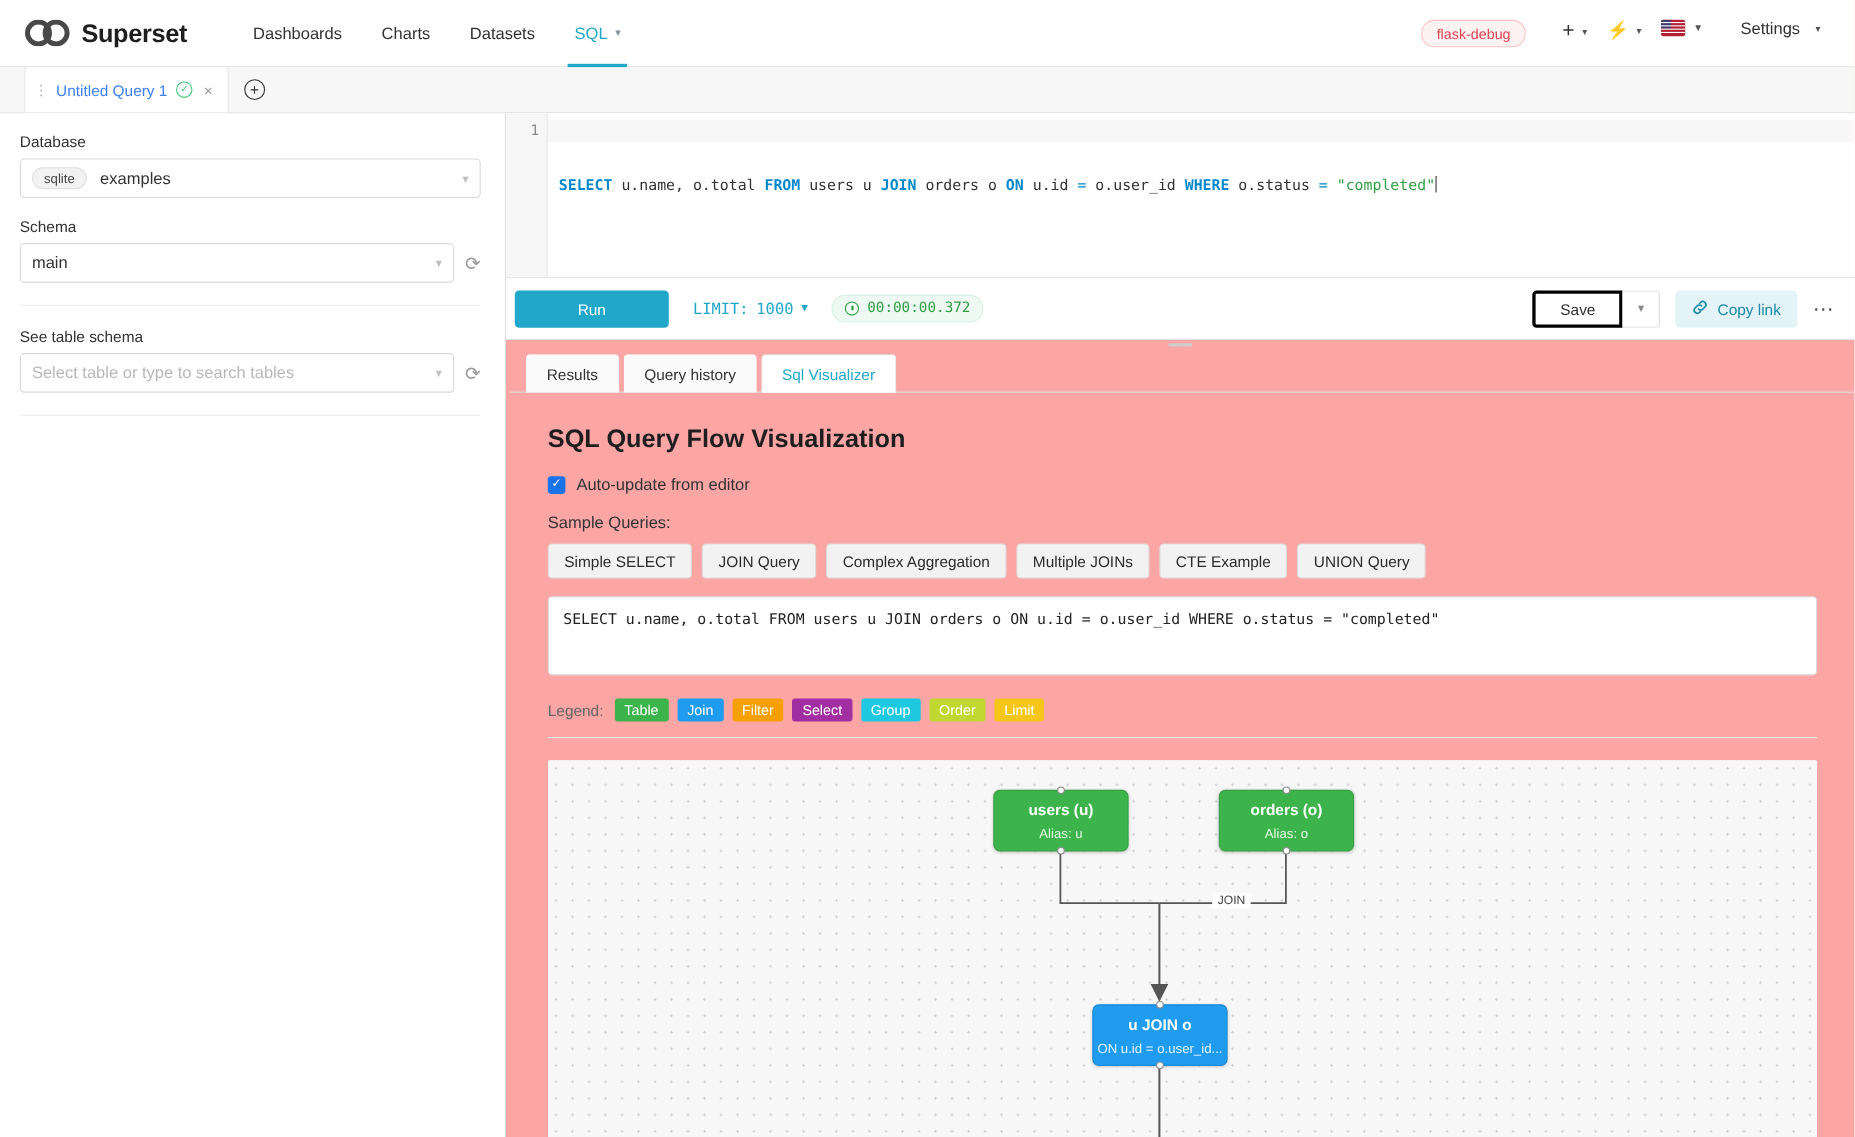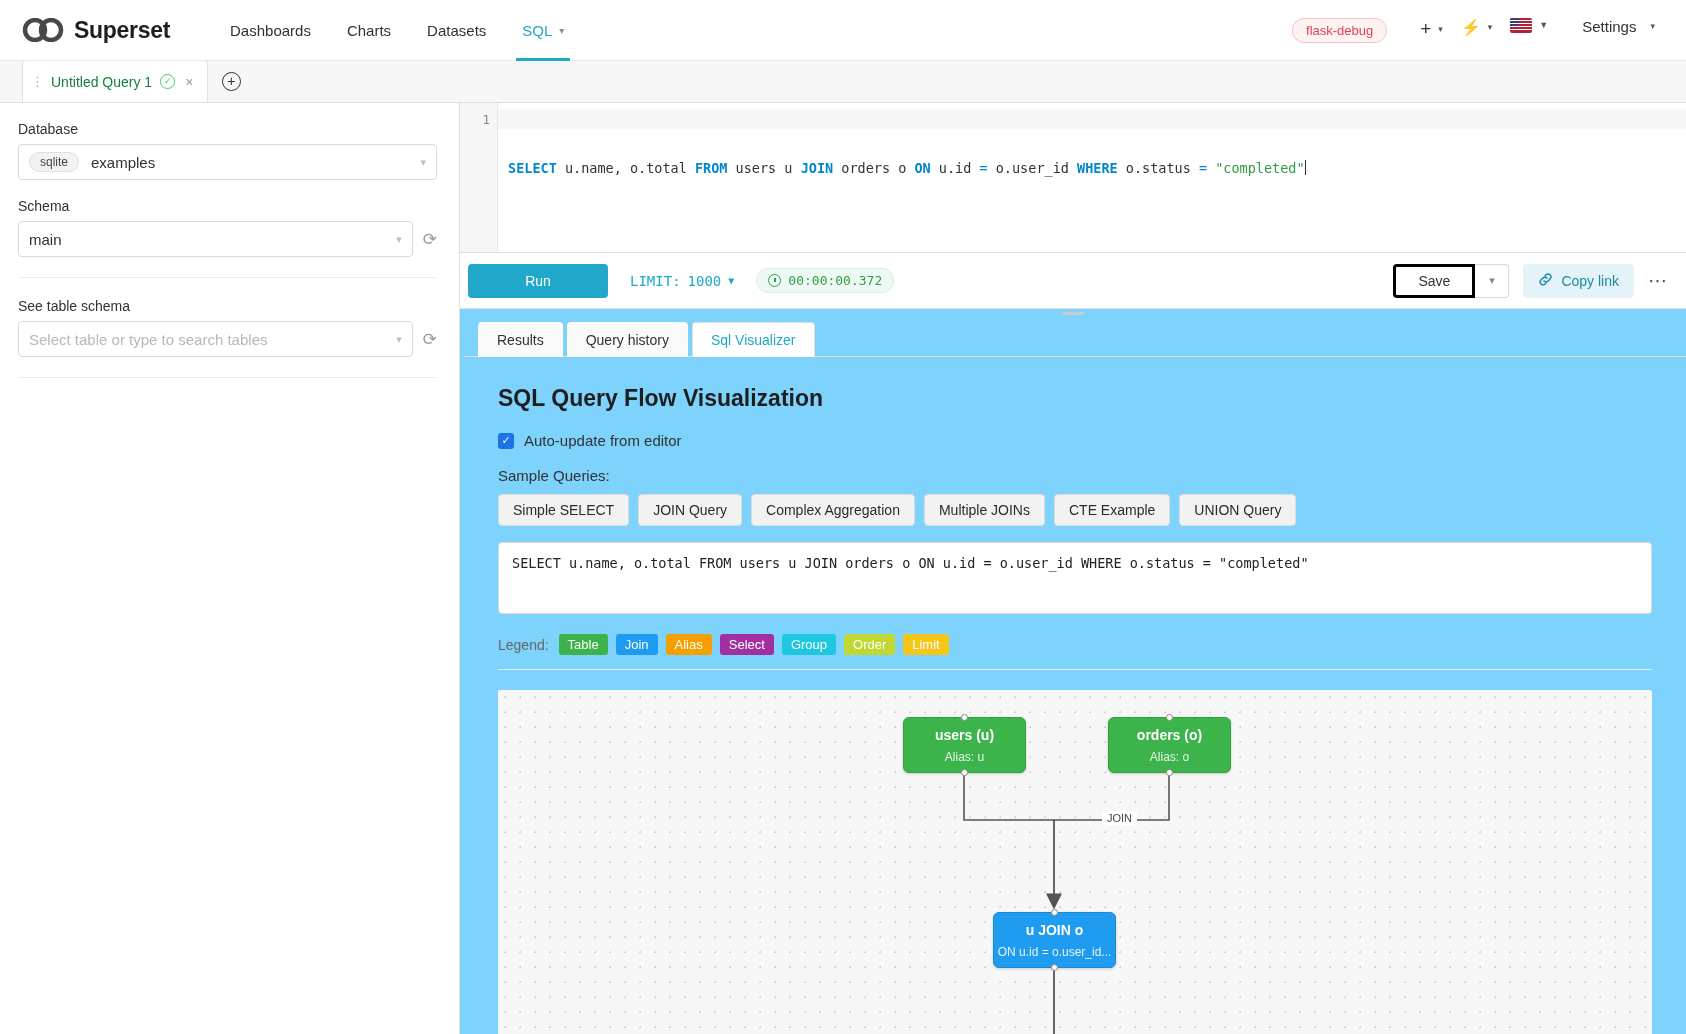--- a/index.html
+++ b/index.html
@@ -59,21 +59,21 @@
   .tabbar {
     height: 42px; background: #f7f7f7; border-bottom: 1px solid #e0e0e0;
     display: flex; align-items: flex-end; padding-left: 22px;
   }
   .qtab {
     height: 42px; background: #fff; border: 1px solid #e0e0e0; border-bottom: none;
     display: flex; align-items: center; gap: 8px; padding: 0 14px 0 8px;
     border-radius: 4px 4px 0 0; cursor: pointer;
   }
   .qtab-grip { color: #b0b0b0; font-size: 13px; letter-spacing: -1px; line-height: 8px; }
-  .qtab-title { font-size: 14px; color: #15803d; }
+  .qtab-title { font-size: 14px; color: #3b82f6; }
   .check-circle {
     width: 15px; height: 15px; border: 1.4px solid #44c77b; border-radius: 50%;
     display: flex; align-items: center; justify-content: center;
     color: #44c77b; font-size: 9px; line-height: 1;
   }
   .qtab-close { color: #999; font-size: 14px; margin-left: 2px; }
   .newtab {
     width: 46px; height: 42px; display: flex; align-items: center; justify-content: center;
     cursor: pointer;
   }
@@ -183,21 +183,21 @@
     color: #1a8aa8; height: 34px; padding: 0 15px; border-radius: 4px;
     font-size: 14px; margin-left: 14px; cursor: pointer;
   }
   .dots { color: #555; font-size: 19px; margin-left: 14px; cursor: pointer; letter-spacing:1px; }
   .drag-handle {
     position:absolute; left:50%; transform:translateX(-50%); bottom:-7px;
     width: 22px; height: 3px; background:#ccc; border-radius:2px;
   }
 
   
-  .southpane { flex: 1; overflow: hidden; background: #7dd3fc; padding-left: 4px; }
+  .southpane { flex: 1; overflow: hidden; background: #fca5a5; padding-left: 4px; }
   .tabs-row {
     display: flex; align-items: flex-end; gap: 4px; padding: 12px 0 0 14px;
     border-bottom: 1px solid #e0e0e0;
   }
   .rtab {
     padding: 9px 18px; font-size: 14px; color: #323232; cursor: pointer;
     border: 1px solid transparent; border-bottom: none; border-radius: 4px 4px 0 0;
     background: #fafafa; position: relative; top: 1px;
   }
   .rtab.active { color: #20a7c9; background: #fff; border-color: #e0e0e0; }
@@ -445,21 +445,21 @@
           <button class="sample-btn">CTE Example</button>
           <button class="sample-btn">UNION Query</button>
         </div>
 
         <textarea class="sql-textarea" style="">SELECT u.name, o.total FROM users u JOIN orders o ON u.id = o.user_id WHERE o.status = "completed"</textarea>
 
         <div class="legend-row">
           <span class="legend-lbl">Legend:</span>
           <span class="lg" style="background:#3cb44b">Table</span>
           <span class="lg" style="background:#1f9bf0">Join</span>
-          <span class="lg" style="background:#f59f00">Alias</span>
+          <span class="lg" style="background:#f59f00">Filter</span>
           <span class="lg" style="background:#a12fa1">Select</span>
           <span class="lg" style="background:#1ec8e0">Group</span>
           <span class="lg" style="background:#bfd730">Order</span>
           <span class="lg" style="background:#f5c518">Limit</span>
         </div>
 
         
         <div class="canvas">
           <svg width="100%" height="360" style="position:absolute;left:0;top:0">
             <defs>

